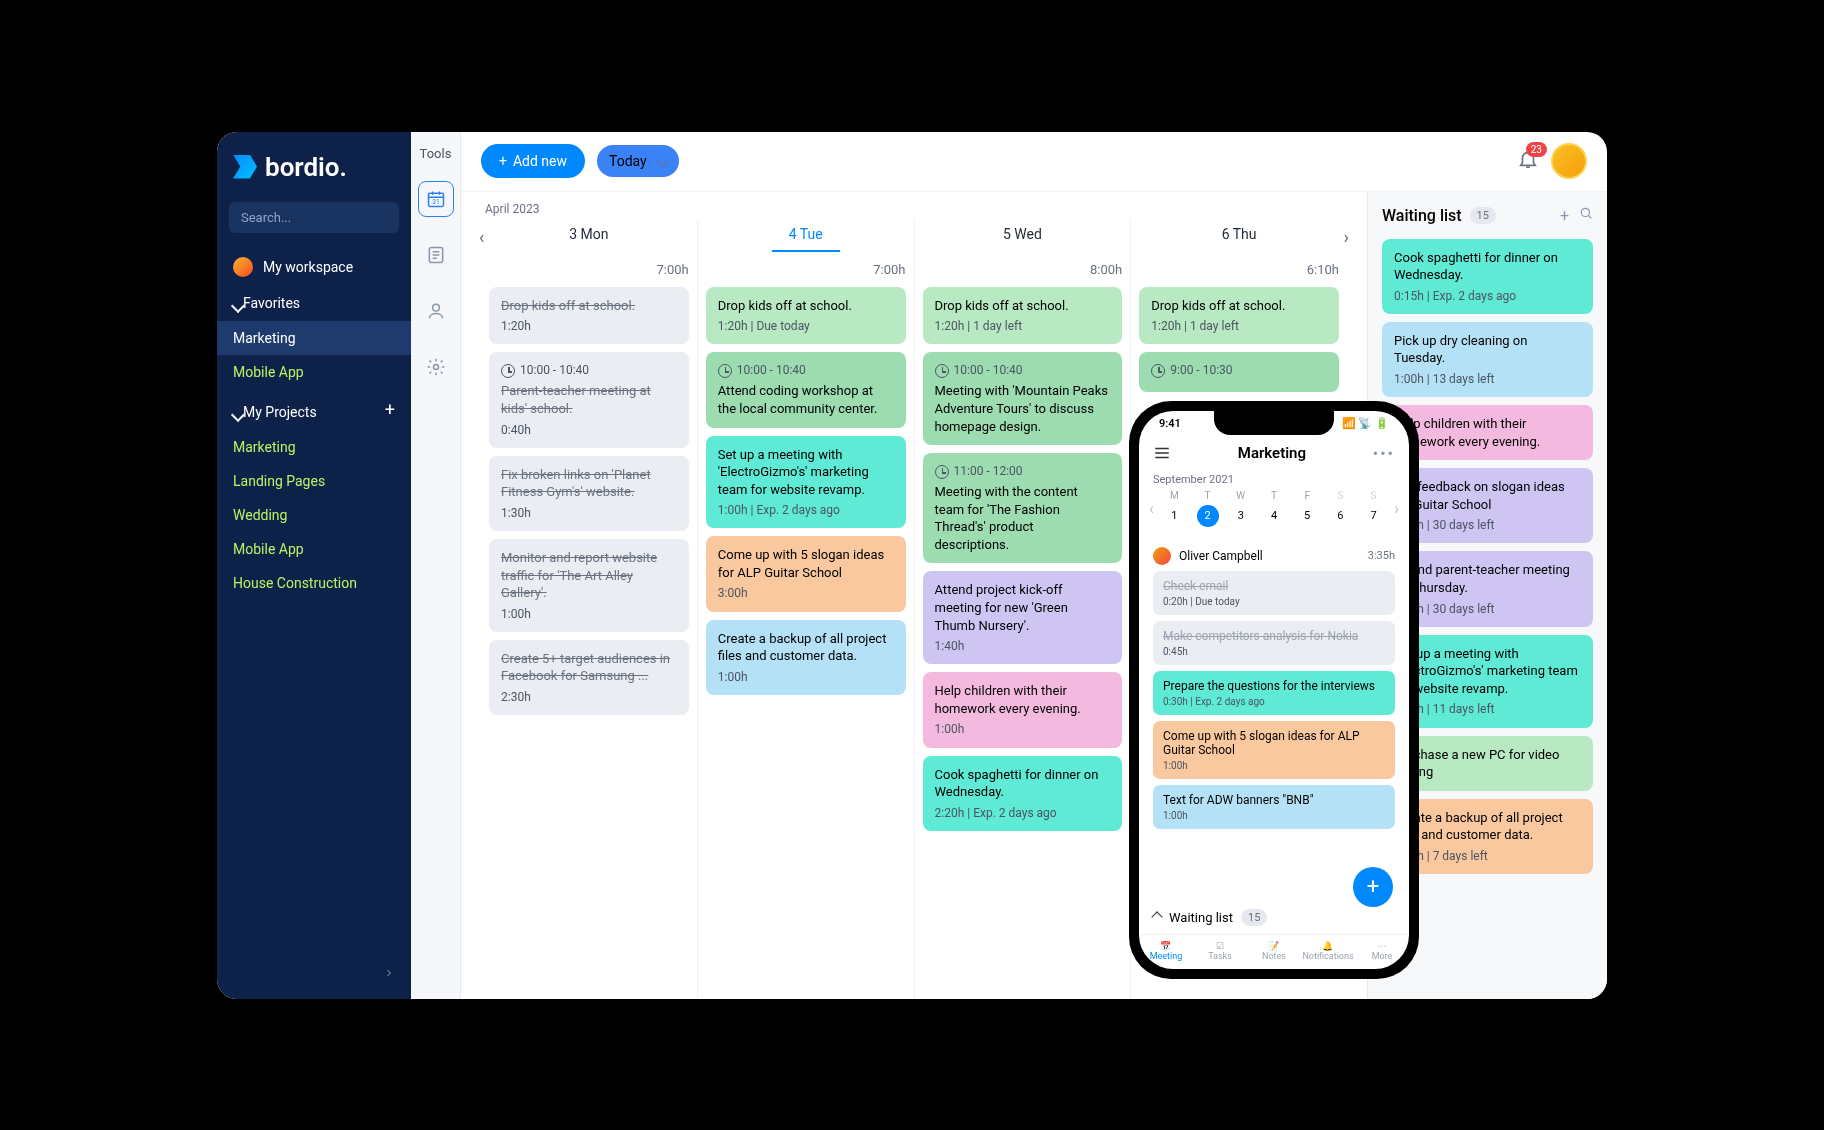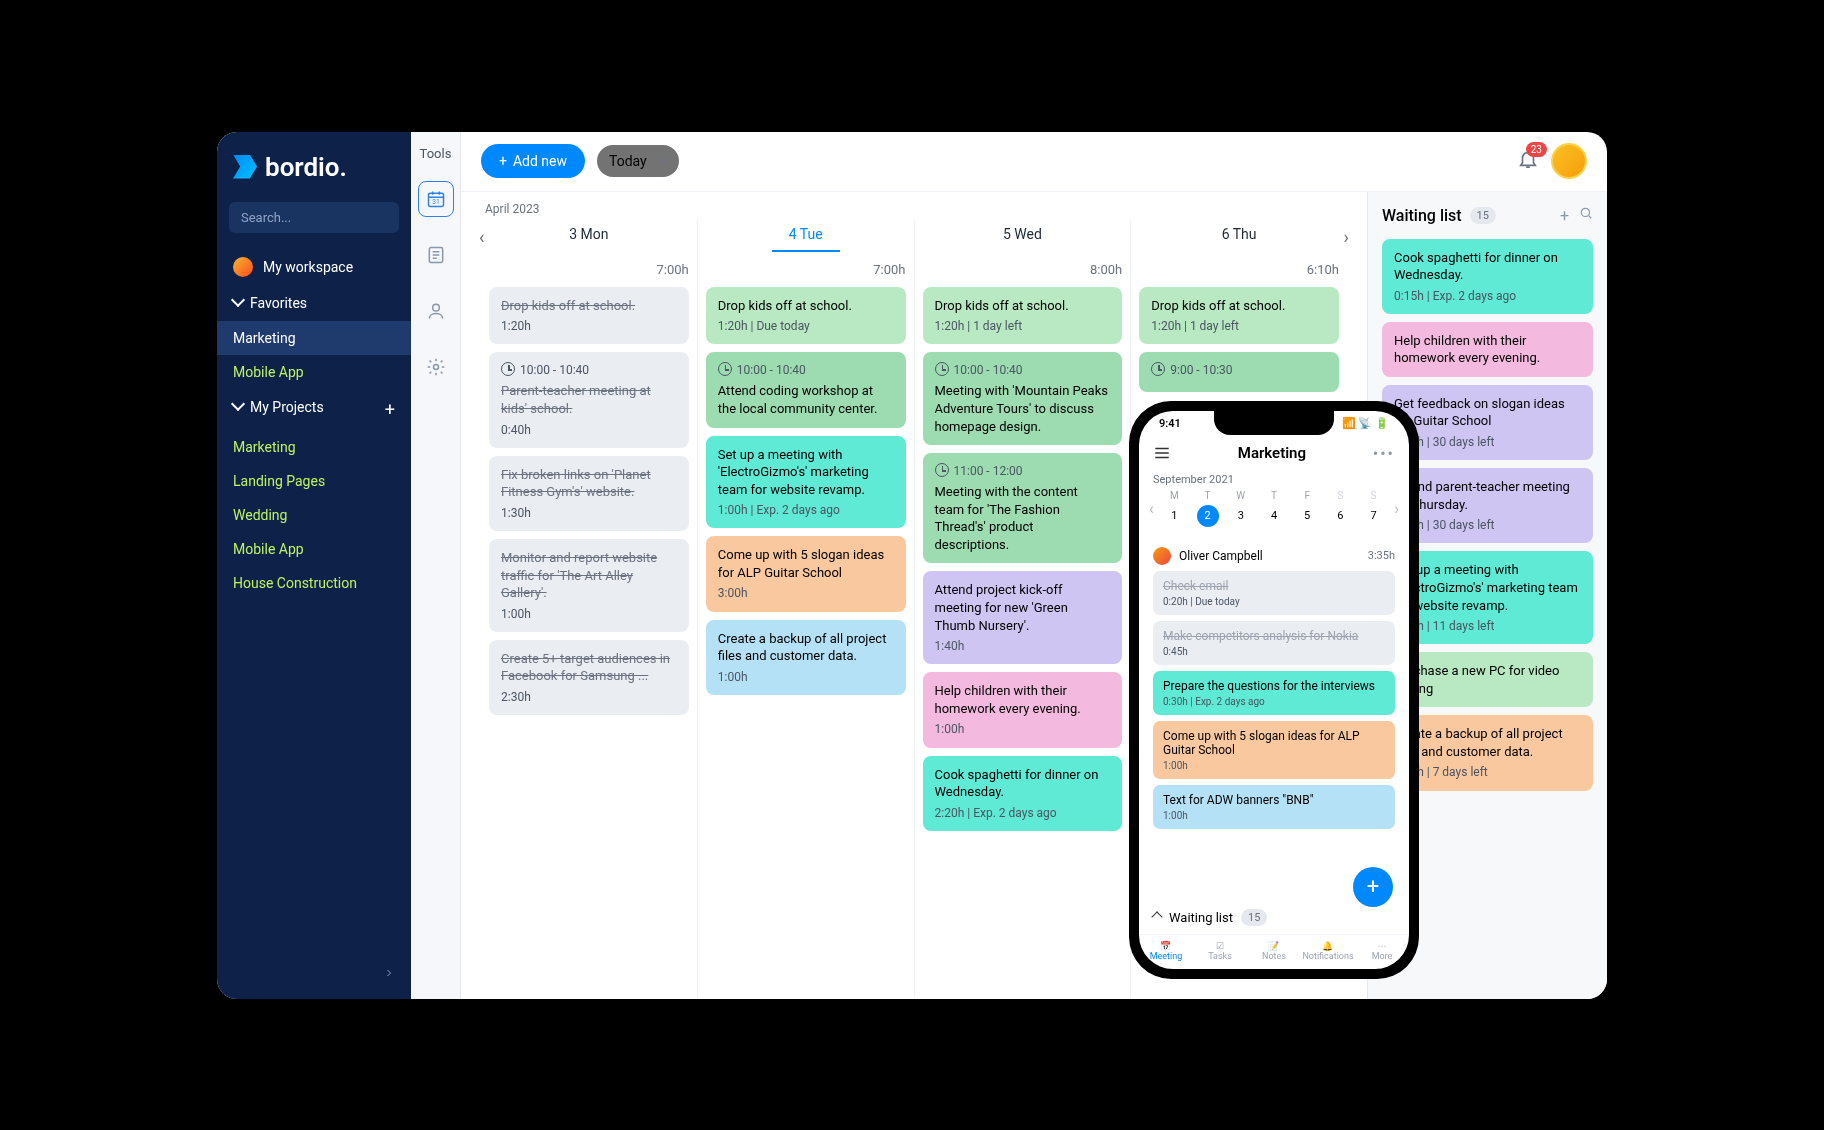--- a/index.html
+++ b/index.html
@@ -6,35 +6,35 @@
 body{background:#000;display:flex;align-items:center;justify-content:center;height:100vh;overflow:hidden}
 .app{width:1390px;height:867px;background:#fff;border-radius:20px;display:flex;overflow:hidden;position:relative}
 .sidebar{width:194px;background:#0d2149;color:#fff;display:flex;flex-direction:column;flex-shrink:0}
 .logo{display:flex;align-items:center;gap:8px;padding:20px 16px;font-size:26px;font-weight:600}
 .logo-icon{width:24px;height:24px;background:linear-gradient(135deg,#0089ff,#00c2ff);clip-path:polygon(0 0,70% 0,100% 50%,70% 100%,0 100%,30% 50%)}
 .search-box{margin:0 12px 16px;background:#1a3461;border-radius:6px;display:flex;align-items:center;padding:8px 12px}
 .search-box input{background:none;border:none;color:#8fa3c7;font-size:13px;flex:1;outline:none}
 .search-box input::placeholder{color:#8fa3c7}
 .ws-item{display:flex;align-items:center;gap:10px;padding:8px 16px;font-size:14px;cursor:pointer}
 .avatar{width:20px;height:20px;border-radius:50%;background:linear-gradient(135deg,#f7b733,#fc4a1a)}
-.section-header{display:flex;align-items:flex-start;gap:7px;padding:10px 16px;font-size:14px;cursor:pointer}
+.section-header{display:flex;align-items:flex-end;gap:0;padding:10px 16px;font-size:14px;cursor:pointer}
 .chev{width:10px;height:10px;border-left:2px solid #fff;border-bottom:2px solid #fff;transform:rotate(-45deg)}
 .nav-item{padding:9px 16px;font-size:14px;color:#bef264;cursor:pointer}
 .nav-item.active{background:#1f3b6e;color:#fff}
 .plus{margin-left:auto;font-size:18px;color:#fff}
 .collapse-btn{margin-top:auto;padding:16px;text-align:right}
 .rail{width:50px;background:#f5f7fa;border-right:1px solid #e4e9f1;display:flex;flex-direction:column;align-items:center;padding-top:14px;gap:20px;flex-shrink:0;position:relative}
 .rail-label{font-size:13px;color:#4b5563}
 .rail-icon{width:36px;height:36px;display:flex;align-items:center;justify-content:center;border-radius:8px;color:#8b97ab;cursor:pointer}
 .rail-icon.active{border:1.5px solid #2f80ed;color:#2f80ed}
 .rail-icon svg{width:20px;height:20px}
 .main{flex:1;display:flex;flex-direction:column;overflow:hidden}
 .topbar{height:60px;display:flex;align-items:center;padding:0 20px;gap:12px;border-bottom:1px solid #eef1f6}
 .btn-add{background:#0089ff;color:#fff;border:none;border-radius:20px;padding:9px 18px;font-size:14px;display:flex;align-items:center;gap:6px;cursor:pointer}
-.btn-today{background:#737373;border:none;border-radius:18px;padding:8px 12px;font-size:14px;display:flex;align-items:flex-start;gap:8px;cursor:pointer}
+.btn-today{background:#3b82f6;border:none;border-radius:18px;padding:8px 12px;font-size:14px;display:flex;align-items:center;gap:8px;cursor:pointer}
 .btn-today .dd{width:8px;height:8px;border-right:1.5px solid #6b7280;border-bottom:1.5px solid #6b7280;transform:rotate(45deg);margin-left:4px}
 .spacer{flex:1}
 .bell{position:relative;cursor:pointer}
 .bell svg{width:22px;height:22px;color:#6b7280}
 .badge{position:absolute;top:-6px;right:-8px;background:#ef4444;color:#fff;font-size:10px;padding:2px 5px;border-radius:8px}
 .top-avatar{width:36px;height:36px;border-radius:50%;background:linear-gradient(135deg,#fbbf24,#f59e0b);border:2px solid #fcd34d}
 .content{flex:1;display:flex;overflow:hidden}
 .cal{flex:1;display:flex;flex-direction:column;overflow:hidden}
 .cal-header{padding:10px 20px 0;position:relative}
 .month-label{font-size:12px;color:#6b7280;margin-bottom:4px;padding-left:4px}
@@ -45,21 +45,21 @@
 .day-col.active::after{content:'';position:absolute;bottom:0;left:50%;transform:translateX(-50%);width:68px;height:2px;background:#0089ff}
 .nav-arrow{position:absolute;top:34px;color:#6b7280;cursor:pointer;font-size:18px}
 .nav-arrow.left{left:18px}
 .nav-arrow.right{right:18px}
 .cal-body{flex:1;display:flex;overflow-y:auto;padding:0 20px}
 .col{flex:1;border-right:1px solid #eef1f6;padding:10px 8px;overflow:hidden}
 .col:last-child{border-right:none}
 .hour{font-size:13px;color:#6b7280;text-align:right;margin-bottom:10px}
 .card{border-radius:8px;padding:10px 12px;margin-bottom:8px;font-size:13px;line-height:1.35}
 .card .meta{font-size:12px;color:#4b5563;margin-top:4px}
-.card .time{font-size:12px;color:#4b5563;display:flex;align-items:flex-start;gap:5px;margin-bottom:4px}
+.card .time{font-size:12px;color:#4b5563;display:flex;align-items:flex-end;gap:5px;margin-bottom:4px}
 .card.done .title{text-decoration:line-through;color:#6b7280}
 .c-gray{background:#eaedf2}
 .c-green{background:#b9e9c2}
 .c-green2{background:#9cdcb0}
 .c-red{background:#5eead4}
 .c-orange{background:#f9c89f}
 .c-blue{background:#b5e1f6}
 .c-purple{background:#cfc5f3}
 .c-pink{background:#f3b9de}
 .waiting{width:240px;background:#f7f8fa;border-left:1px solid #e4e9f1;padding:14px;display:flex;flex-direction:column;overflow:hidden}
@@ -326,20 +326,24 @@
                 <circle cx="11" cy="11" r="7"></circle>
                 <path d="M21 21l-5-5"></path>
               </svg>
           </div>
         </div>
         <div class="wl-body" id="wl-body">
             <div class="card c-red">
               <div class="title">Cook spaghetti for dinner on Wednesday.</div>
               <div class="meta">0:15h | Exp. 2 days ago</div>
             </div>
+            <div class="card c-blue">
+              <div class="title">Pick up dry cleaning on Tuesday.</div>
+              <div class="meta">1:00h | 13 days left</div>
+            </div>
             <div class="card c-pink">
               <div class="title">Help children with their homework every evening.</div>
             </div>
             <div class="card c-purple">
               <div class="title">Get feedback on slogan ideas for Guitar School</div>
               <div class="meta">1:00h | 30 days left</div>
             </div>
             <div class="card c-purple">
               <div class="title">Attend parent-teacher meeting on Thursday.</div>
               <div class="meta">1:00h | 30 days left</div>

